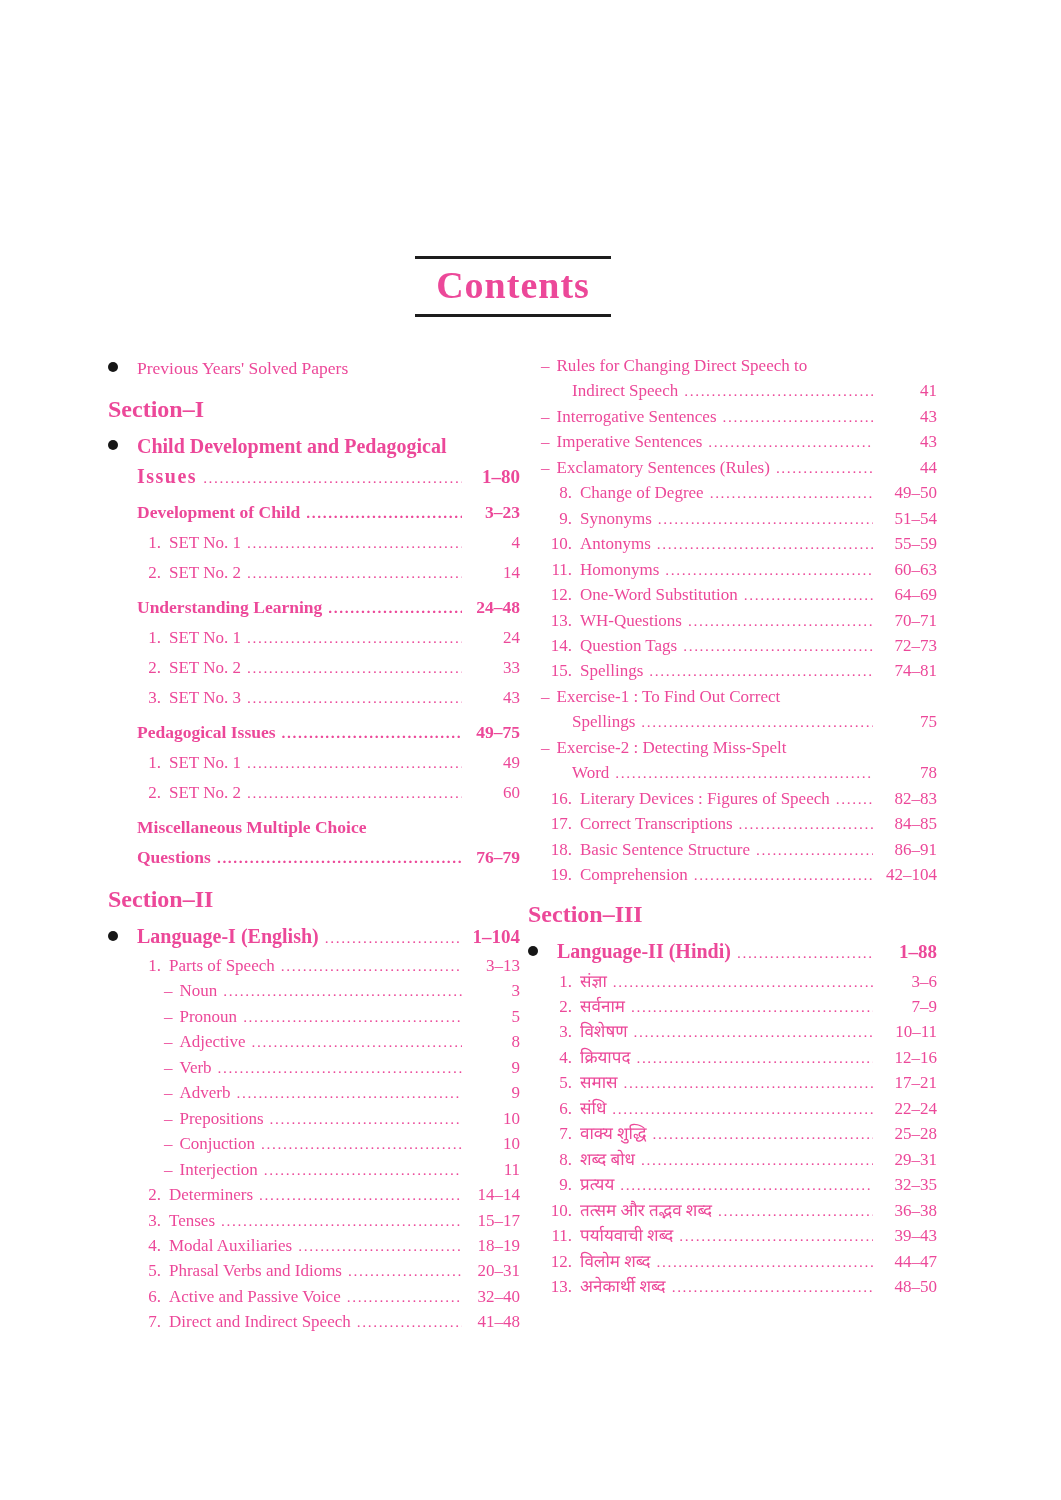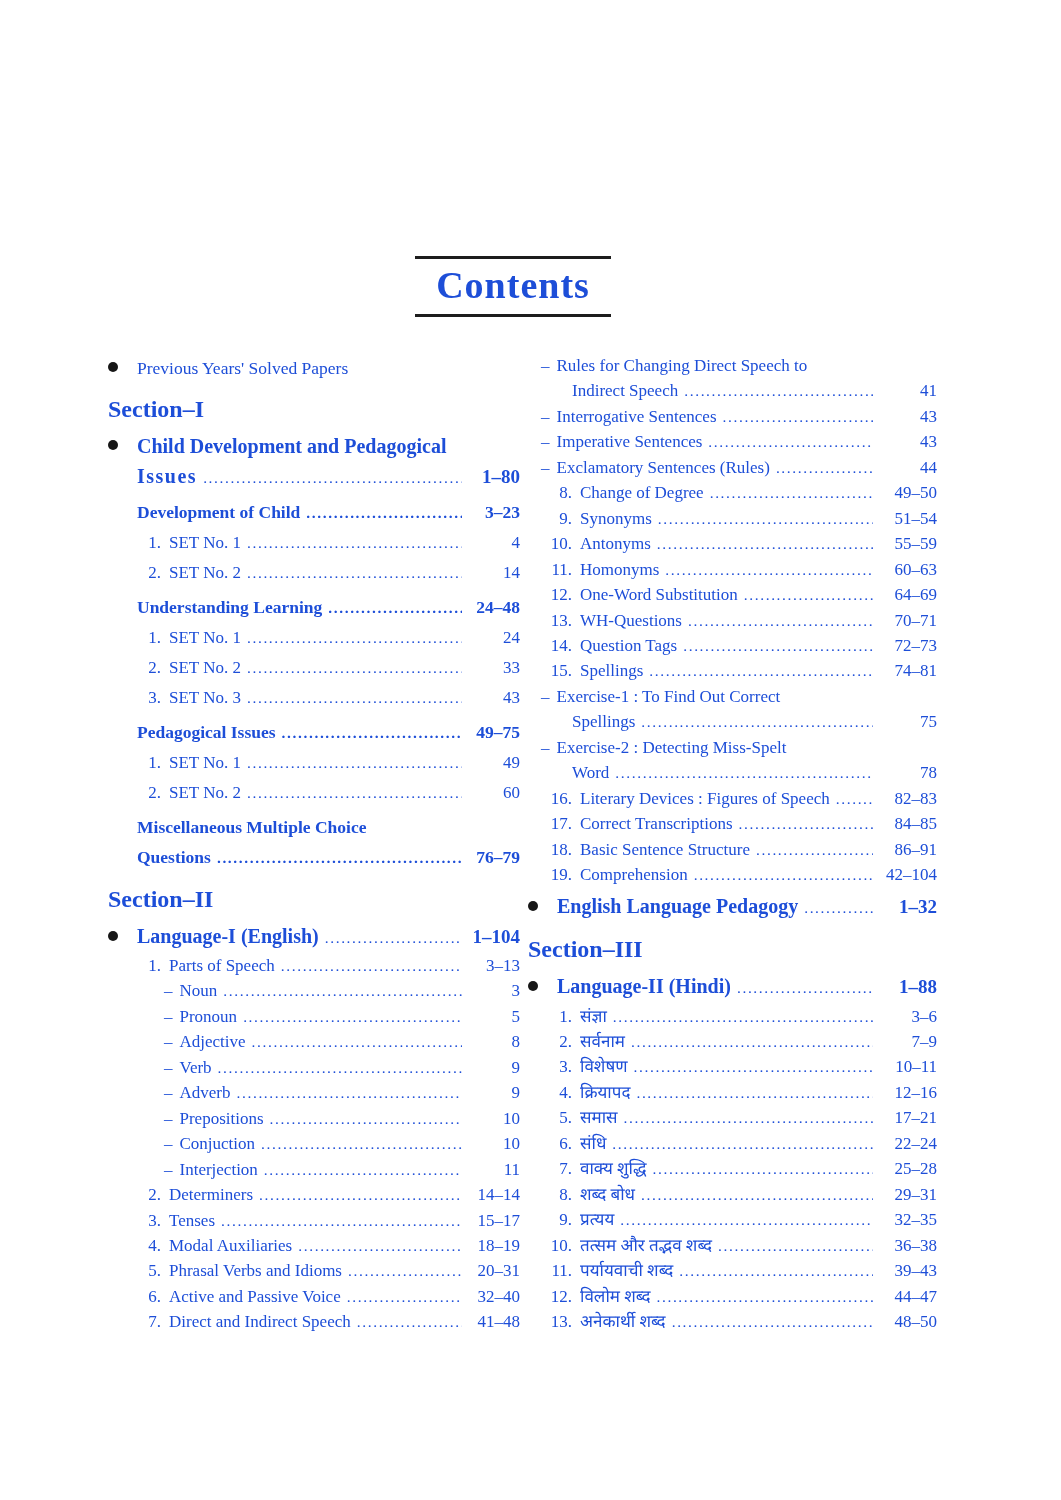--- a/index.html
+++ b/index.html
@@ -1,18 +1,18 @@
 <!DOCTYPE html>
 <html><head>
 <meta charset="utf-8">
 <style>
   html,body { margin:0; padding:0; background:#ffffff; }
   .page {
     position:relative; width:1026px; height:1500px; background:#fff; overflow:hidden;
-    font-family:"Liberation Serif","DejaVu Serif",serif; color:#1d4ed8;
+    font-family:"Liberation Serif","DejaVu Serif",serif; color:#ec4899;
   }
   .title-block {
     width:196px; margin:256px auto 0 auto; text-align:center;
     border-top:3px solid #1d1d1d; border-bottom:3px solid #1d1d1d;
     padding:4px 0 7px 0;
   }
   .title-text { font-size:38px; font-weight:bold; letter-spacing:1px; line-height:44px; }
   .columns { display:flex; margin:36px 0 0 108px; width:847px; gap:8px; }
   .col-left  { width:412px; flex:none; }
   .col-right { width:409px; flex:none; }
@@ -348,26 +348,20 @@
           <span class="label">Basic Sentence Structure</span>
           <span class="dots"></span>
           <span class="pages">86–91</span>
         </div>
         <div class="row item lh25">
           <span class="num">19.</span>
           <span class="label">Comprehension</span>
           <span class="dots"></span>
           <span class="pages">42–104</span>
         </div>
-        <div class="row entry lh30">
-          <span class="bullet"></span>
-          <span class="label">English Language Pedagogy</span>
-          <span class="dots"></span>
-          <span class="pages">1–32</span>
-        </div>
         <div class="sec-heading">Section–III</div>
         <div class="row entry lh30">
           <span class="bullet"></span>
           <span class="label">Language-II (Hindi)</span>
           <span class="dots"></span>
           <span class="pages">1–88</span>
         </div>
         <div class="row item lh25">
           <span class="num">1.</span>
           <span class="label">संज्ञा</span>

